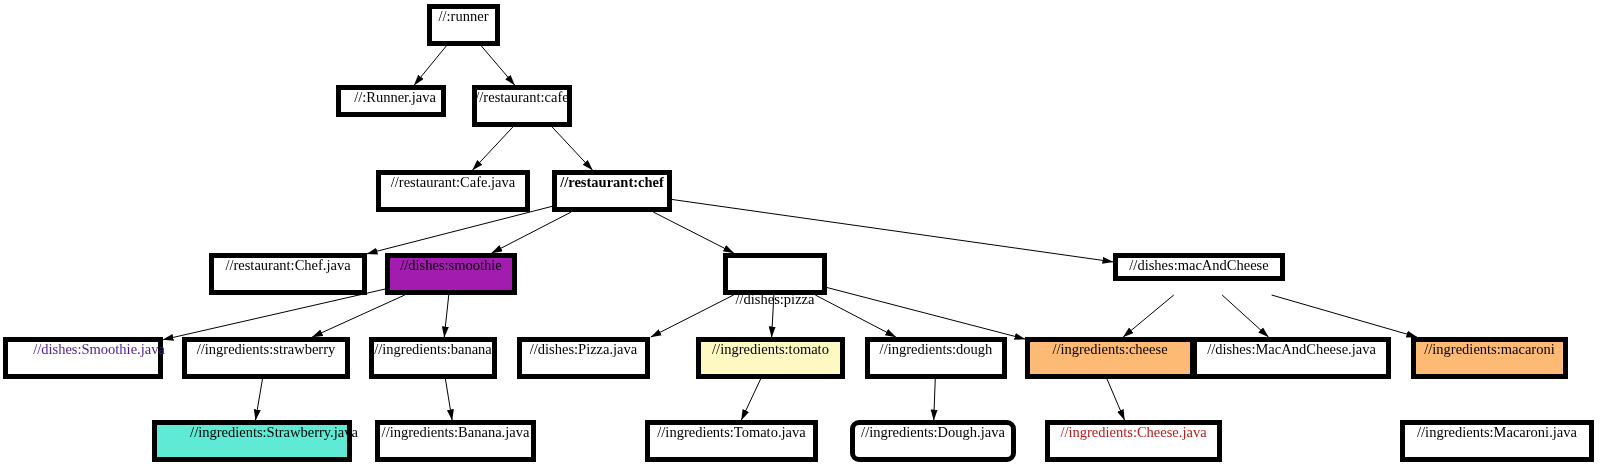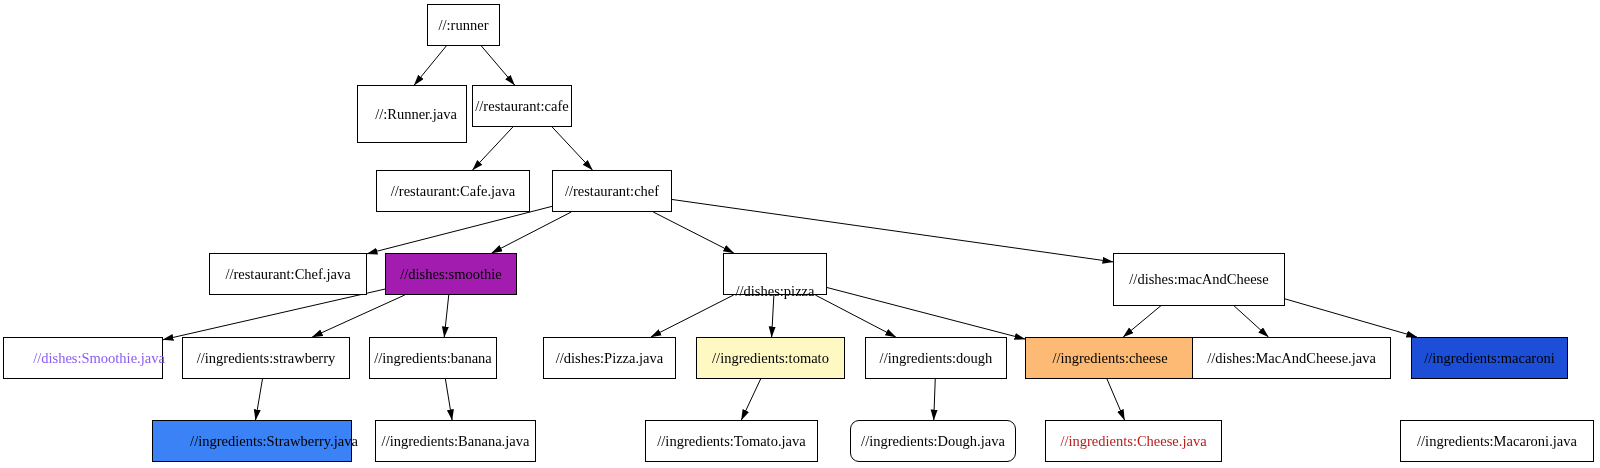--- a/index.html
+++ b/index.html
@@ -19,23 +19,23 @@
     position: absolute;
     left: 0;
     top: 0;
     width: 1600px;
     height: 468px;
   }
   .node {
     position: absolute;
     box-sizing: border-box;
     background: #ffffff;
-    border: 1px solid #be185d;
+    border: 5px solid #be185d;
     display: flex;
-    align-items: center;
+    align-items: flex-start;
     justify-content: center;
     white-space: nowrap;
   }
   .node-label {
     font-size: 14.5px;
     color: #000000;
     line-height: 1;
     padding: 0 4px;
   }
 </style>
@@ -70,72 +70,72 @@
       <line x1="935.2409638554217" y1="379" x2="933.7590361445783" y2="420" stroke="#000000" stroke-width="1" marker-end="url(#arrowhead)"></line>
       <line x1="1106.9819277108434" y1="379" x2="1124.5180722891566" y2="420" stroke="#000000" stroke-width="1" marker-end="url(#arrowhead)"></line>
       <line x1="1173.75" y1="295" x2="1123.25" y2="337" stroke="#000000" stroke-width="1" marker-end="url(#arrowhead)"></line>
       <line x1="1222.125" y1="295" x2="1268.375" y2="337" stroke="#000000" stroke-width="1" marker-end="url(#arrowhead)"></line>
       <line x1="1271.625" y1="295" x2="1416.875" y2="337" stroke="#000000" stroke-width="1" marker-end="url(#arrowhead)"></line>
     </svg>
   <div id="nodes">
       <div class="node" style="left: 427px; top: 4px; width: 73px; height: 42px; border-color: rgb(0, 0, 0); background: rgb(255, 255, 255);">
         <span class="node-label" style="color: rgb(0, 0, 0);">//:runner</span>
       </div>
-      <div class="node" style="left: 357px; top: 85px; width: 110px; height: 58px; border-color: rgb(0, 0, 0); background: rgb(255, 255, 255); padding-left: 8px;">
+      <div class="node" style="left: 336px; top: 85px; width: 110px; height: 32px; border-color: rgb(0, 0, 0); background: rgb(255, 255, 255); padding-left: 8px;">
         <span class="node-label" style="color: rgb(0, 0, 0);">//:Runner.java</span>
       </div>
       <div class="node" style="left: 472px; top: 85px; width: 100px; height: 42px; border-color: rgb(0, 0, 0); background: rgb(255, 255, 255);">
         <span class="node-label" style="color: rgb(0, 0, 0);">//restaurant:cafe</span>
       </div>
       <div class="node" style="left: 376px; top: 170px; width: 154px; height: 42px; border-color: rgb(0, 0, 0); background: rgb(255, 255, 255);">
         <span class="node-label" style="color: rgb(0, 0, 0);">//restaurant:Cafe.java</span>
       </div>
       <div class="node" style="left: 552px; top: 170px; width: 120px; height: 42px; border-color: rgb(0, 0, 0); background: rgb(255, 255, 255);">
-        <span class="node-label" style="color: rgb(0, 0, 0);">//restaurant:chef</span>
+        <span class="node-label" style="color: rgb(0, 0, 0); font-weight: bold;">//restaurant:chef</span>
       </div>
       <div class="node" style="left: 209px; top: 253px; width: 158px; height: 42px; border-color: rgb(0, 0, 0); background: rgb(255, 255, 255);">
         <span class="node-label" style="color: rgb(0, 0, 0);">//restaurant:Chef.java</span>
       </div>
       <div class="node" style="left: 385px; top: 253px; width: 132px; height: 42px; border-color: rgb(0, 0, 0); background: #a21caf;">
         <span class="node-label" style="color: rgb(0, 0, 0);">//dishes:smoothie</span>
       </div>
       <div class="node" style="left: 723px; top: 253px; width: 104px; height: 42px; border-color: rgb(0, 0, 0); background: rgb(255, 255, 255);">
         <span class="node-label" style="color: rgb(0, 0, 0); margin-top: 34px;">//dishes:pizza</span>
       </div>
-      <div class="node" style="left: 1113px; top: 253px; width: 172px; height: 53px; border-color: rgb(0, 0, 0); background: rgb(255, 255, 255);">
+      <div class="node" style="left: 1113px; top: 253px; width: 172px; height: 28px; border-color: rgb(0, 0, 0); background: rgb(255, 255, 255);">
         <span class="node-label" style="color: rgb(0, 0, 0);">//dishes:macAndCheese</span>
       </div>
       <div class="node" style="left: 3px; top: 337px; width: 160px; height: 42px; border-color: rgb(0, 0, 0); background: rgb(255, 255, 255);">
-        <span class="node-label" style="color: #8b5cf6; margin-left: 32px;">//dishes:Smoothie.java</span>
+        <span class="node-label" style="color: #4c1d95; margin-left: 32px;">//dishes:Smoothie.java</span>
       </div>
       <div class="node" style="left: 182px; top: 337px; width: 168px; height: 42px; border-color: rgb(0, 0, 0); background: rgb(255, 255, 255);">
         <span class="node-label" style="color: rgb(0, 0, 0);">//ingredients:strawberry</span>
       </div>
       <div class="node" style="left: 369px; top: 337px; width: 128px; height: 42px; border-color: rgb(0, 0, 0); background: rgb(255, 255, 255);">
         <span class="node-label" style="color: rgb(0, 0, 0);">//ingredients:banana</span>
       </div>
-      <div class="node" style="left: 543px; top: 337px; width: 133px; height: 42px; border-color: rgb(0, 0, 0); background: rgb(255, 255, 255);">
+      <div class="node" style="left: 517px; top: 337px; width: 133px; height: 42px; border-color: rgb(0, 0, 0); background: rgb(255, 255, 255);">
         <span class="node-label" style="color: rgb(0, 0, 0);">//dishes:Pizza.java</span>
       </div>
       <div class="node" style="left: 696px; top: 337px; width: 149px; height: 42px; border-color: rgb(0, 0, 0); background: #fef9c3;">
         <span class="node-label" style="color: rgb(0, 0, 0);">//ingredients:tomato</span>
       </div>
       <div class="node" style="left: 865px; top: 337px; width: 142px; height: 42px; border-color: rgb(0, 0, 0); background: rgb(255, 255, 255);">
         <span class="node-label" style="color: rgb(0, 0, 0);">//ingredients:dough</span>
       </div>
       <div class="node" style="left: 1025px; top: 337px; width: 170px; height: 42px; border-color: rgb(0, 0, 0); background: #fdba74;">
         <span class="node-label" style="color: rgb(0, 0, 0);">//ingredients:cheese</span>
       </div>
       <div class="node" style="left: 1192px; top: 337px; width: 199px; height: 42px; border-color: rgb(0, 0, 0); background: rgb(255, 255, 255);">
         <span class="node-label" style="color: rgb(0, 0, 0);">//dishes:MacAndCheese.java</span>
       </div>
-      <div class="node" style="left: 1411px; top: 337px; width: 157px; height: 42px; border-color: rgb(0, 0, 0); background: #1d4ed8;">
+      <div class="node" style="left: 1411px; top: 337px; width: 157px; height: 42px; border-color: rgb(0, 0, 0); background: #fdba74;">
         <span class="node-label" style="color: rgb(0, 0, 0);">//ingredients:macaroni</span>
       </div>
-      <div class="node" style="left: 152px; top: 420px; width: 200px; height: 42px; border-color: rgb(0, 0, 0); background: #3b82f6; padding-left: 44px;">
+      <div class="node" style="left: 152px; top: 420px; width: 200px; height: 42px; border-color: rgb(0, 0, 0); background: #5eead4; padding-left: 44px;">
         <span class="node-label" style="color: rgb(0, 0, 0);">//ingredients:Strawberry.java</span>
       </div>
       <div class="node" style="left: 375px; top: 420px; width: 161px; height: 42px; border-color: rgb(0, 0, 0); background: rgb(255, 255, 255);">
         <span class="node-label" style="color: rgb(0, 0, 0);">//ingredients:Banana.java</span>
       </div>
       <div class="node" style="left: 645px; top: 420px; width: 173px; height: 42px; border-color: rgb(0, 0, 0); background: rgb(255, 255, 255);">
         <span class="node-label" style="color: rgb(0, 0, 0);">//ingredients:Tomato.java</span>
       </div>
       <div class="node" style="left: 850px; top: 420px; width: 166px; height: 42px; border-color: rgb(0, 0, 0); background: rgb(255, 255, 255); border-radius: 9px;">
         <span class="node-label" style="color: rgb(0, 0, 0);">//ingredients:Dough.java</span>

